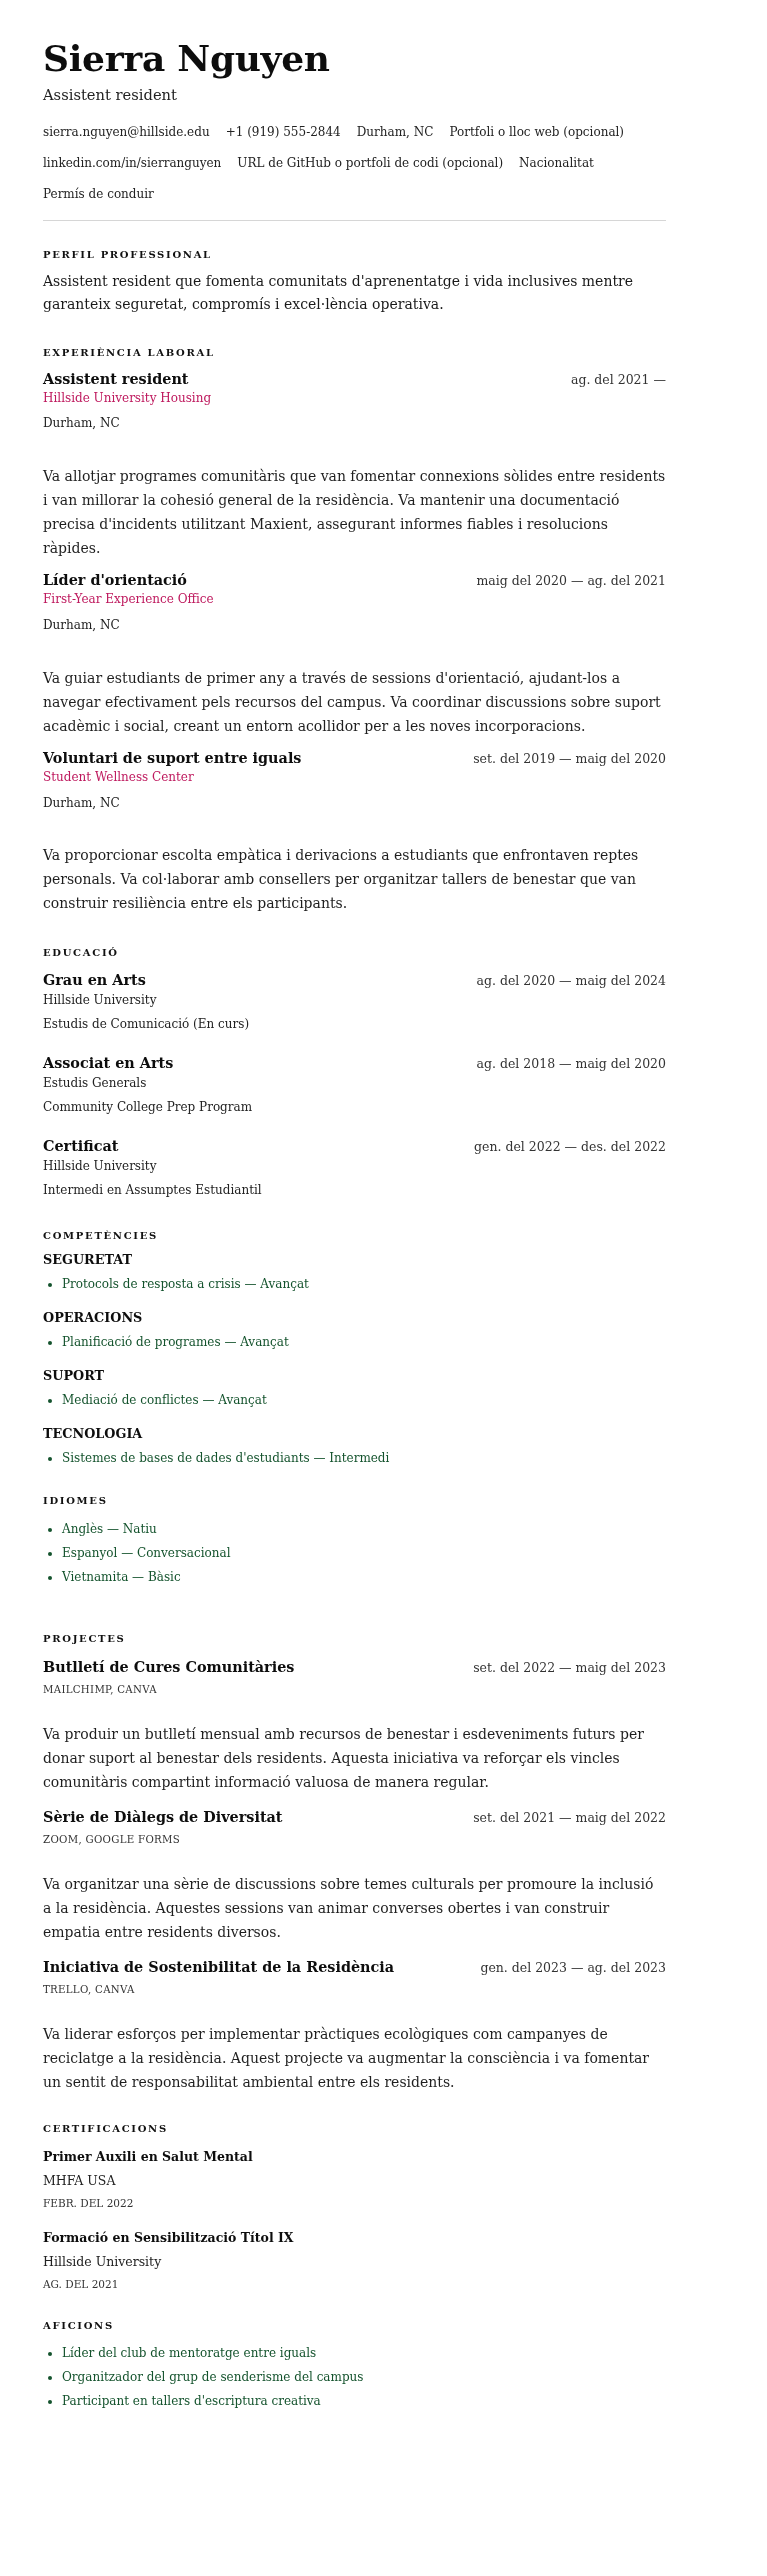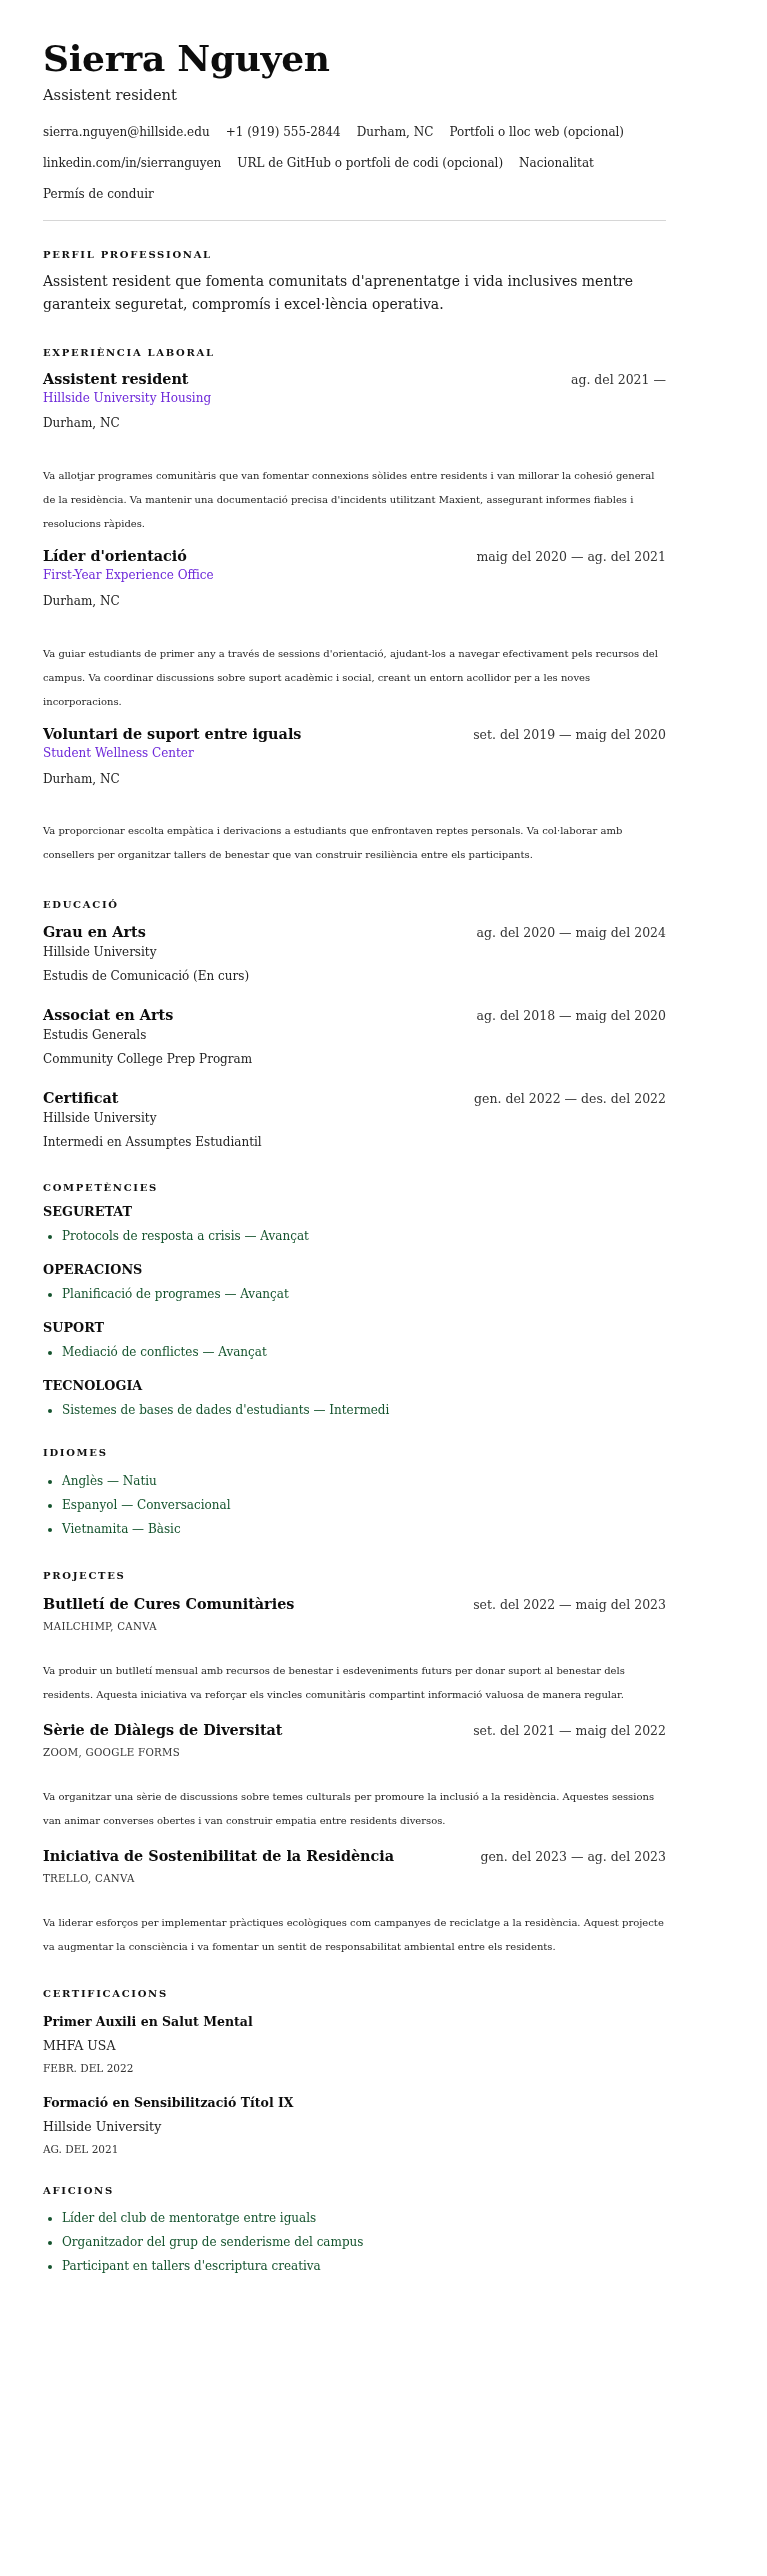--- a/index.html
+++ b/index.html
@@ -66,30 +66,30 @@
     color: #0d0d0d;
   }
   .entry-date {
     font-size: 12.5px;
     color: #333;
     white-space: nowrap;
   }
   .entry-sub {
     font-size: 12px;
     line-height: 22px;
-    color: #6d28d9;
+    color: #be185d;
   }
   .entry-loc {
     font-size: 12px;
     line-height: 25.6px;
     color: #222;
     margin-top: 2.6px;
   }
   .entry-desc {
-    font-size: 10px;
+    font-size: 14px;
     line-height: 24px;
     color: #1f1f1f;
     margin: 27px 0 0 0;
   }
   .edu-entry { margin-top: 13px; }
   .edu-entry + .edu-entry { margin-top: 18px; }
   .edu-line { font-size: 12px; line-height: 24px; color: #222; }
   .skill-group-title {
     font-size: 12.8px;
     font-weight: bold;
@@ -234,21 +234,21 @@
 
   <section class="section" style="margin-top:25.6px">
     <h2 class="section-title">Idiomes</h2>
     <ul class="bullets">
       <li>Anglès — Natiu</li>
       <li>Espanyol — Conversacional</li>
       <li>Vietnamita — Bàsic</li>
     </ul>
   </section>
 
-  <section class="section" style="margin-top:29px">
+  <section class="section" style="margin-top:44px">
     <h2 class="section-title">Projectes</h2>
 
     <div class="project">
       <div class="entry-head">
         <span class="entry-title">Butlletí de Cures Comunitàries</span>
         <span class="entry-date">set. del 2022 — maig del 2023</span>
       </div>
       <div class="project-tech">Mailchimp, Canva</div>
       <p class="entry-desc">Va produir un butlletí mensual amb recursos de benestar i esdeveniments futurs per donar suport al benestar dels residents. Aquesta iniciativa va reforçar els vincles comunitàris compartint informació valuosa de manera regular.</p>
     </div>

